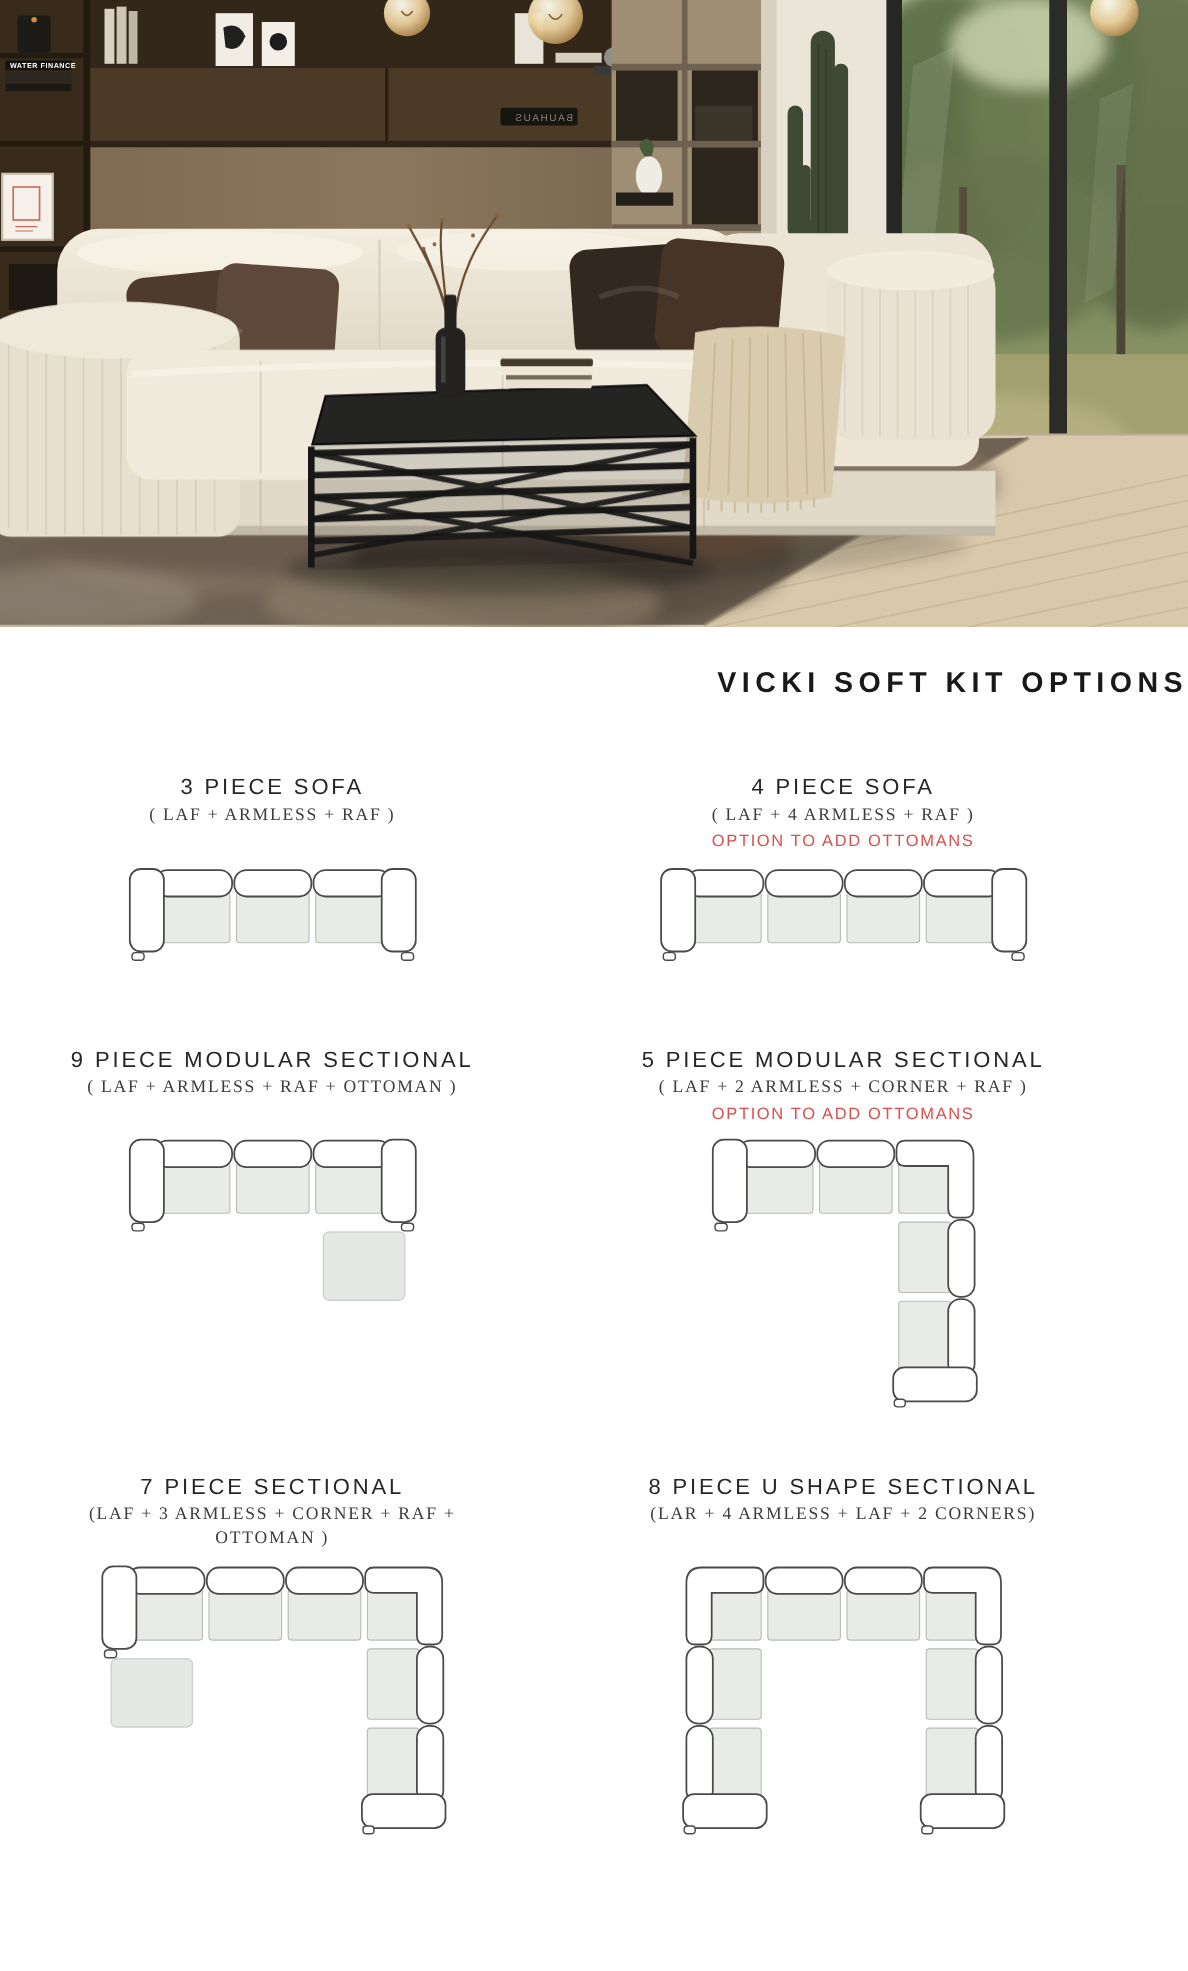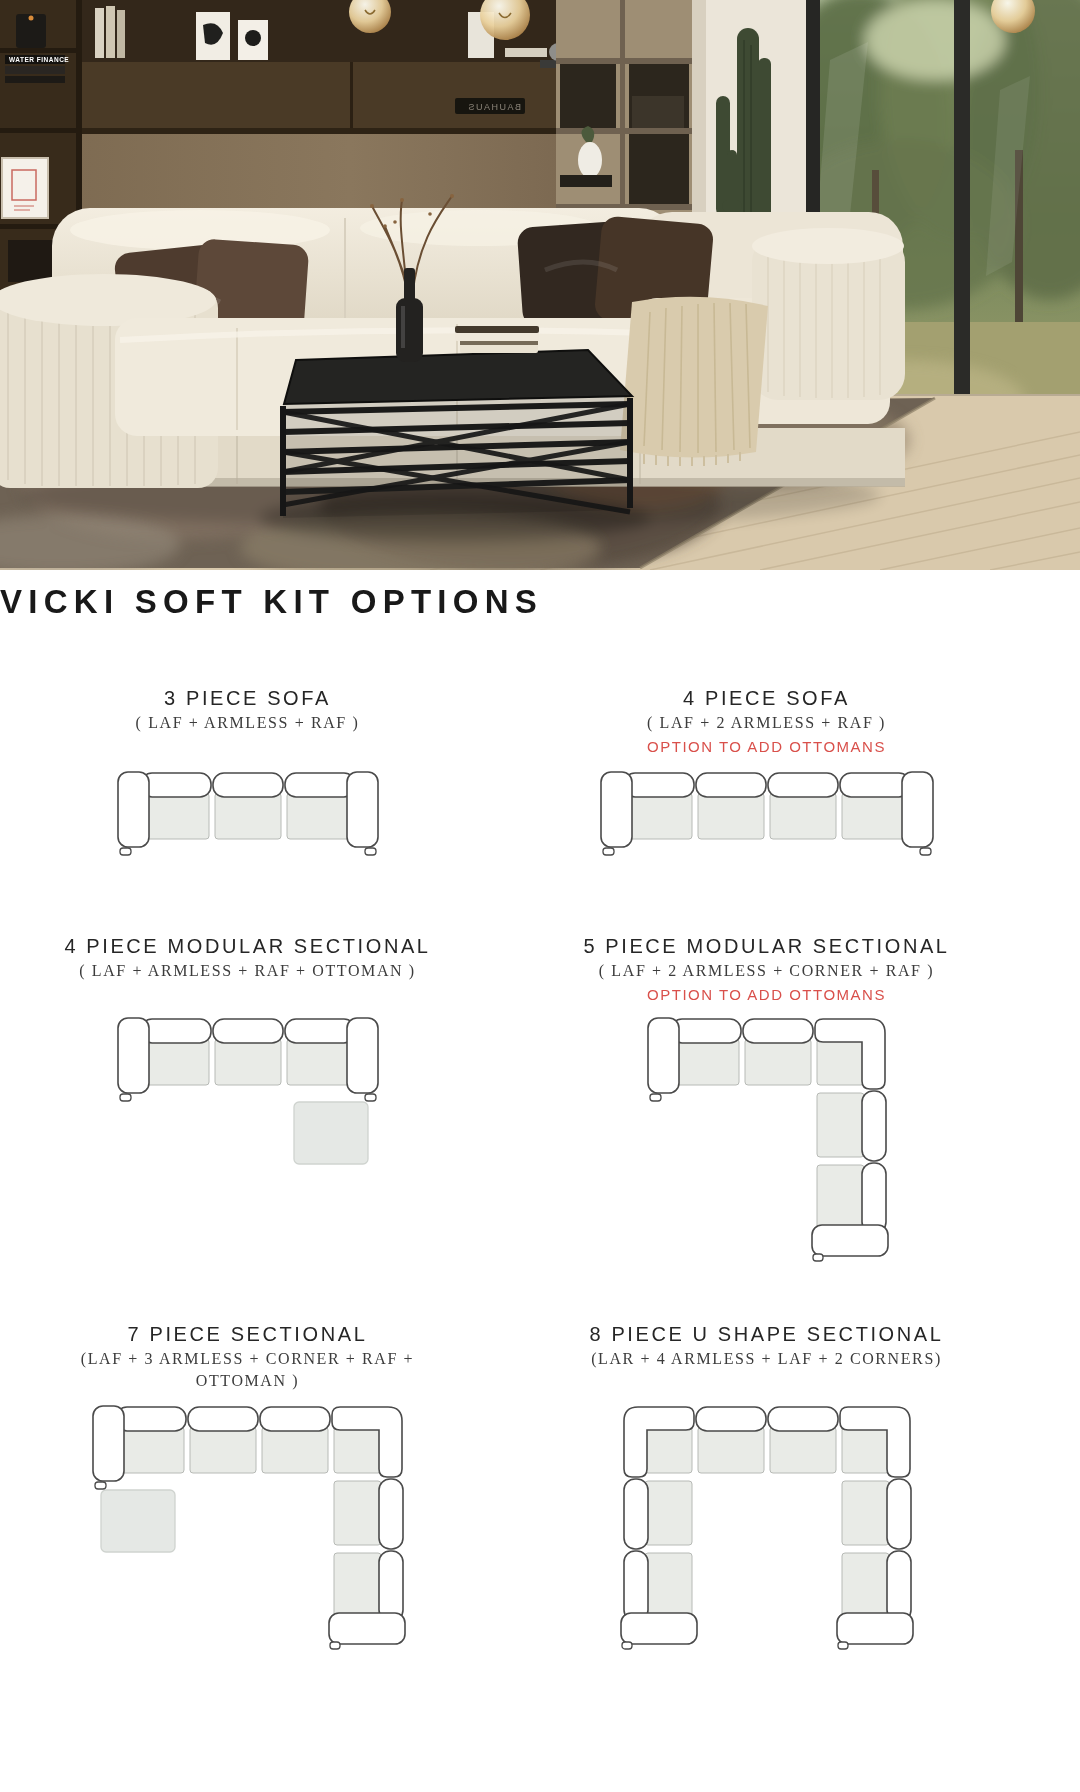--- a/index.html
+++ b/index.html
@@ -1,19 +1,19 @@
 <!DOCTYPE html>
 <html><head>
 <meta charset="utf-8">
 <style>
   html,body{margin:0;padding:0;background:#ffffff;}
   .page{position:relative;width:1080px;height:1792px;background:#ffffff;overflow:hidden;
         font-family:"Liberation Sans","DejaVu Sans",sans-serif;}
   .hero{width:1080px;height:570px;display:block;}
-  .section-title{margin-top:16px;text-align:left;font-size:33px;font-weight:700;
+  .section-title{margin-top:34px;text-align:right;font-size:26px;font-weight:700;
         letter-spacing:.19em;color:#191919;line-height:32px;}
   .options-grid{display:grid;grid-template-columns:1fr 1fr;grid-template-rows:248px 388px auto;
         width:1038px;margin:62px 0 0 -12px;}
   .option-card{display:flex;flex-direction:column;align-items:center;padding-top:6px;}
   .option-header{display:flex;flex-direction:column;align-items:center;height:82px;}
   .row23 .option-header{height:80px;}
   .option-title{font-size:20px;font-weight:500;letter-spacing:.13em;color:#262626;line-height:24px;}
   .option-config{font-size:16px;letter-spacing:.1em;color:#3c3c3c;line-height:22px;text-align:center;margin-top:2px;font-family:Liberation Serif, serif;}
   .option-card:nth-child(5) .option-config{max-width:345px;}
   .option-note{font-size:15px;font-weight:500;letter-spacing:.1em;color:#d9504b;line-height:20px;margin-top:3px;}
@@ -369,21 +369,21 @@
             <rect x="-20" y="76" width="11" height="7" rx="3" fill="#ffffff" stroke="#4a4a4a" stroke-width="1.3"></rect>
             <rect x="207" y="0" width="31" height="75" rx="10" fill="#ffffff" stroke="#4a4a4a" stroke-width="1.6"></rect>
             <rect x="225" y="76" width="11" height="7" rx="3" fill="#ffffff" stroke="#4a4a4a" stroke-width="1.3"></rect>
           </svg>
         </div>
     </div>
 
     <div class="option-card">
       <div class="option-header">
         <div class="option-title">4 PIECE SOFA</div>
-        <div class="option-config">( LAF + 2 ARMLESS + RAF )</div>
+        <div class="option-config">( LAF + 4 ARMLESS + RAF )</div>
         <div class="option-note">OPTION TO ADD OTTOMANS</div>
       </div>
       <div class="diagram">
           <svg width="340" height="92" viewBox="-26 -4 340 92" xmlns="http://www.w3.org/2000/svg">
             <rect x="1" y="21" width="68" height="46" rx="3" fill="#e9ebe7" stroke="#b7bab6" stroke-width="1"></rect>
             <rect x="75" y="21" width="66" height="46" rx="3" fill="#e9ebe7" stroke="#b7bab6" stroke-width="1"></rect>
             <rect x="147" y="21" width="66" height="46" rx="3" fill="#e9ebe7" stroke="#b7bab6" stroke-width="1"></rect>
             <rect x="219" y="21" width="68" height="46" rx="3" fill="#e9ebe7" stroke="#b7bab6" stroke-width="1"></rect>
             <rect x="1" y="1" width="70" height="24" rx="11" fill="#ffffff" stroke="#4a4a4a" stroke-width="1.6"></rect>
             <rect x="73" y="1" width="70" height="24" rx="11" fill="#ffffff" stroke="#4a4a4a" stroke-width="1.6"></rect>
@@ -392,21 +392,21 @@
             <rect x="-22" y="0" width="31" height="75" rx="10" fill="#ffffff" stroke="#4a4a4a" stroke-width="1.6"></rect>
             <rect x="-20" y="76" width="11" height="7" rx="3" fill="#ffffff" stroke="#4a4a4a" stroke-width="1.3"></rect>
             <rect x="279" y="0" width="31" height="75" rx="10" fill="#ffffff" stroke="#4a4a4a" stroke-width="1.6"></rect>
             <rect x="297" y="76" width="11" height="7" rx="3" fill="#ffffff" stroke="#4a4a4a" stroke-width="1.3"></rect>
           </svg>
         </div>
     </div>
 
     <div class="option-card row23">
       <div class="option-header">
-        <div class="option-title">4 PIECE MODULAR SECTIONAL</div>
+        <div class="option-title">9 PIECE MODULAR SECTIONAL</div>
         <div class="option-config">( LAF + ARMLESS + RAF + OTTOMAN )</div>
 
       </div>
       <div class="diagram">
           <svg width="268" height="164" viewBox="-26 -4 268 164" xmlns="http://www.w3.org/2000/svg">
             <rect x="1" y="21" width="68" height="46" rx="3" fill="#e9ebe7" stroke="#b7bab6" stroke-width="1"></rect>
             <rect x="75" y="21" width="66" height="46" rx="3" fill="#e9ebe7" stroke="#b7bab6" stroke-width="1"></rect>
             <rect x="147" y="21" width="68" height="46" rx="3" fill="#e9ebe7" stroke="#b7bab6" stroke-width="1"></rect>
             <rect x="154" y="84" width="74" height="62" rx="5" fill="#e5e8e5" stroke="#cfd3cf" stroke-width="1.3"></rect>
             <rect x="1" y="1" width="70" height="24" rx="11" fill="#ffffff" stroke="#4a4a4a" stroke-width="1.6"></rect>

